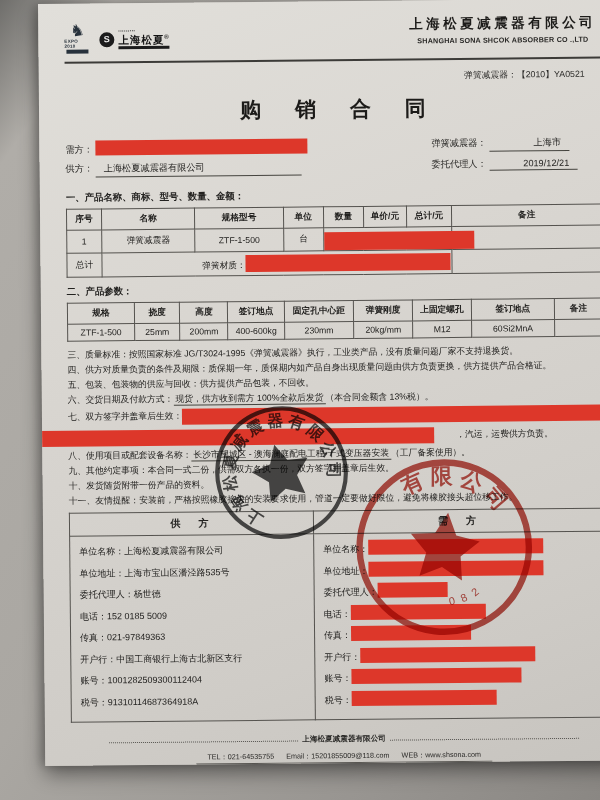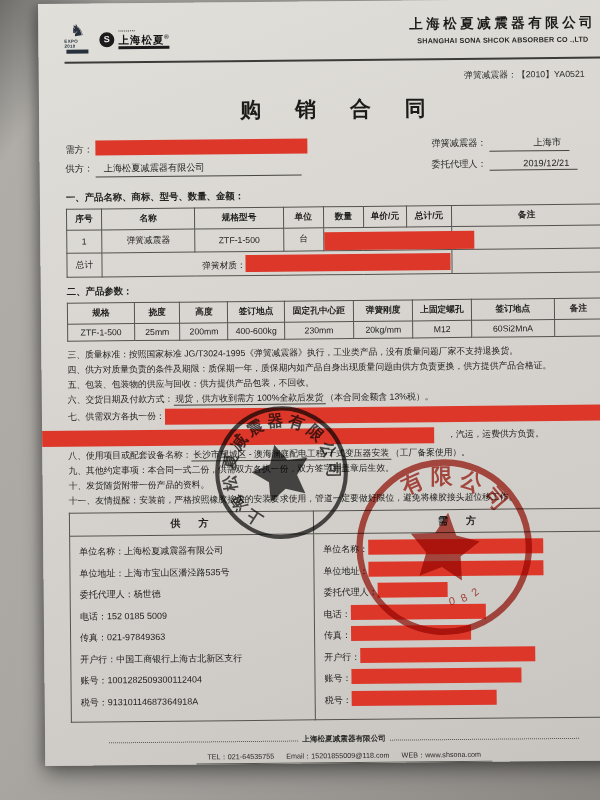--- a/index.html
+++ b/index.html
@@ -50,21 +50,21 @@
   .t th{font-weight:bold;padding:4px 1px;}
   .t td.ovf{position:relative;}
   
   .terms{margin-top:8px;}
   .term{font-size:8.8px;line-height:1.22;margin:4.2px 0;color:#232220;white-space:nowrap;}
   .term .ul{border-bottom:1px solid #45443f;padding:0 2px 1px;}
   .t7l1{display:flex;align-items:center;}
   .t7l1 .redact{flex:1;margin-right:-18px;height:16px;}
   .t7l2{display:flex;align-items:center;margin-left:-52px;margin-top:5px;}
   .t7l2 .redact{width:418px;height:16px;}
-  .t7l2 .suffix{margin-left:13px;}
+  .t7l2 .suffix{margin-left:22px;}
   
   table.sig{width:100%;border-collapse:collapse;table-layout:fixed;margin-top:7px;font-size:9px;}
   .sig th{border:1px solid #55534f;font-size:10px;font-weight:bold;letter-spacing:4px;padding:4px 0;color:#232220;}
   .sig td{border:1px solid #55534f;vertical-align:top;padding:5px 6px 8px 9px;}
   .f{line-height:21.5px;white-space:nowrap;color:#232220;}
   .f .redact{height:15px;}
   
   .stampB{position:absolute;left:170px;top:402px;width:138px;height:138px;color:#262626;opacity:.8;transform:rotate(-14deg);mix-blend-mode:multiply;}
   .stampR{position:absolute;left:310px;top:456px;width:182px;height:182px;color:#bb372e;opacity:.85;transform:rotate(7deg);mix-blend-mode:multiply;}
   .stampB svg,.stampR svg{width:100%;height:100%;}
@@ -214,21 +214,21 @@
     </tbody>
       </table>
 
     <div class="terms">
       <div class="term"><span>三、</span><span>质量标准：按照国家标准 JG/T3024-1995《弹簧减震器》执行，工业类产品，没有质量问题厂家不支持退换货。</span></div>
       <div class="term"><span>四、</span><span>供方对质量负责的条件及期限：质保期一年，质保期内如产品自身出现质量问题由供方负责更换，供方提供产品合格证。</span></div>
       <div class="term"><span>五、</span><span>包装、包装物的供应与回收：供方提供产品包装，不回收。</span></div>
       <div class="term"><span>六、</span><span>交货日期及付款方式：</span><span class="ul">现货，供方收到需方 100%全款后发货</span><span>（本合同金额含 13%税）。</span></div>
       <div class="term t7l1">
           <span>七、</span>
-          <span>供需双方各执一份：</span>
+          <span>双方签字并盖章后生效：</span>
           <span class="redact"></span>
         </div>
       <div class="term t7l2">
           <span class="redact"></span>
           <span class="suffix">，汽运，运费供方负责。</span>
         </div>
       <div class="term"><span>八、</span><span>使用项目或配套设备名称：</span><span class="ul">长沙市望城区 - 澳海澜庭配电工程-干式变压器安装</span><span>（工厂备案使用）。</span></div>
       <div class="term"><span>九、</span><span>其他约定事项：本合同一式二份，供需双方各执一份，双方签字并盖章后生效。</span></div>
       <div class="term"><span>十、</span><span>发货随货附带一份产品的资料。</span></div>
       <div class="term"><span>十一、</span><span>友情提醒：安装前，严格按照橡胶接头的安装要求使用，管道一定要做好限位，避免将橡胶接头超位移工作。</span></div>

